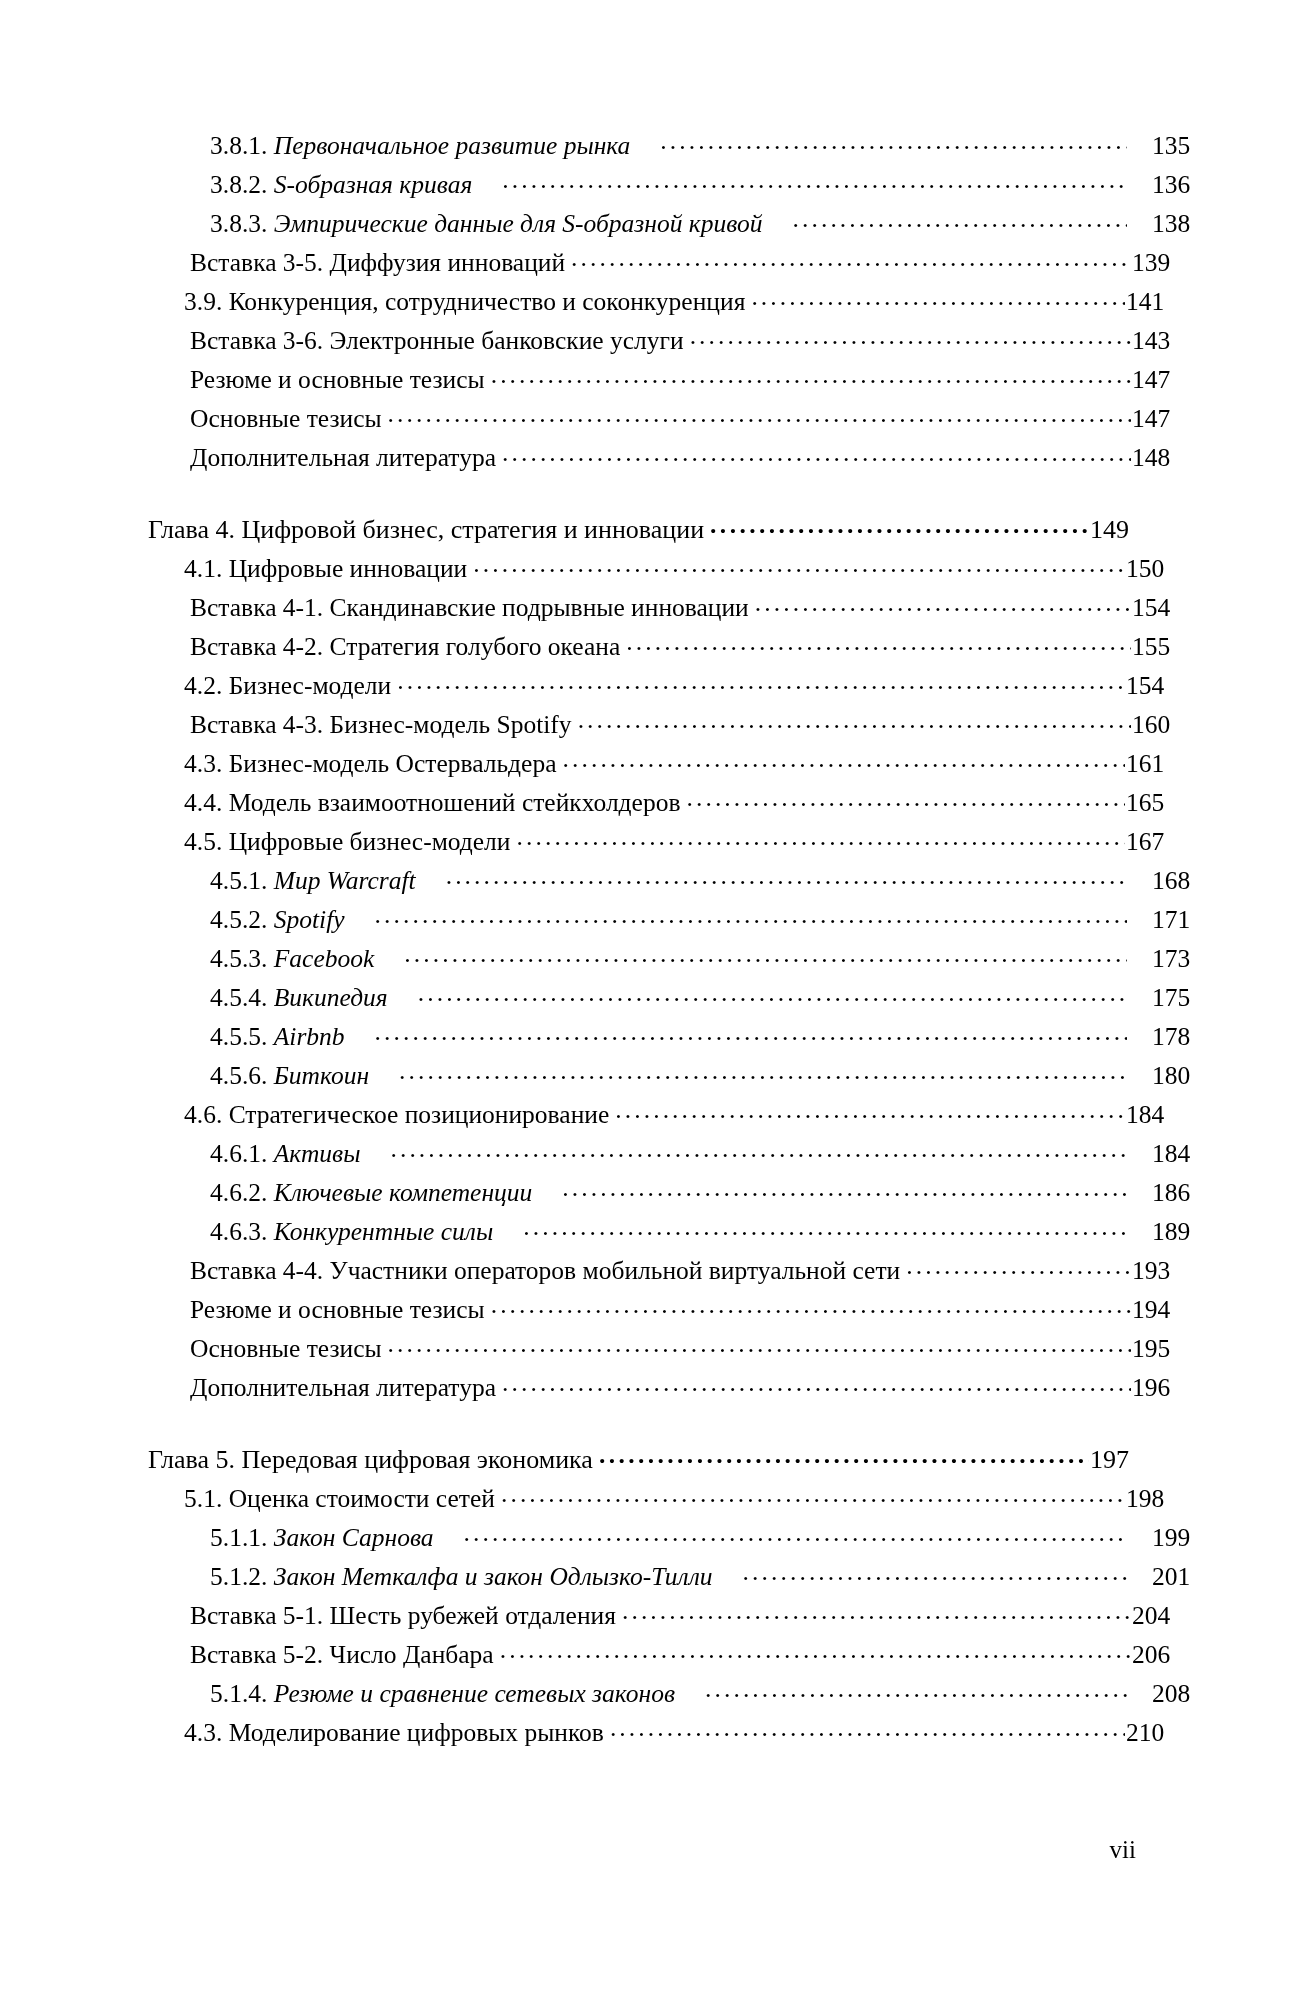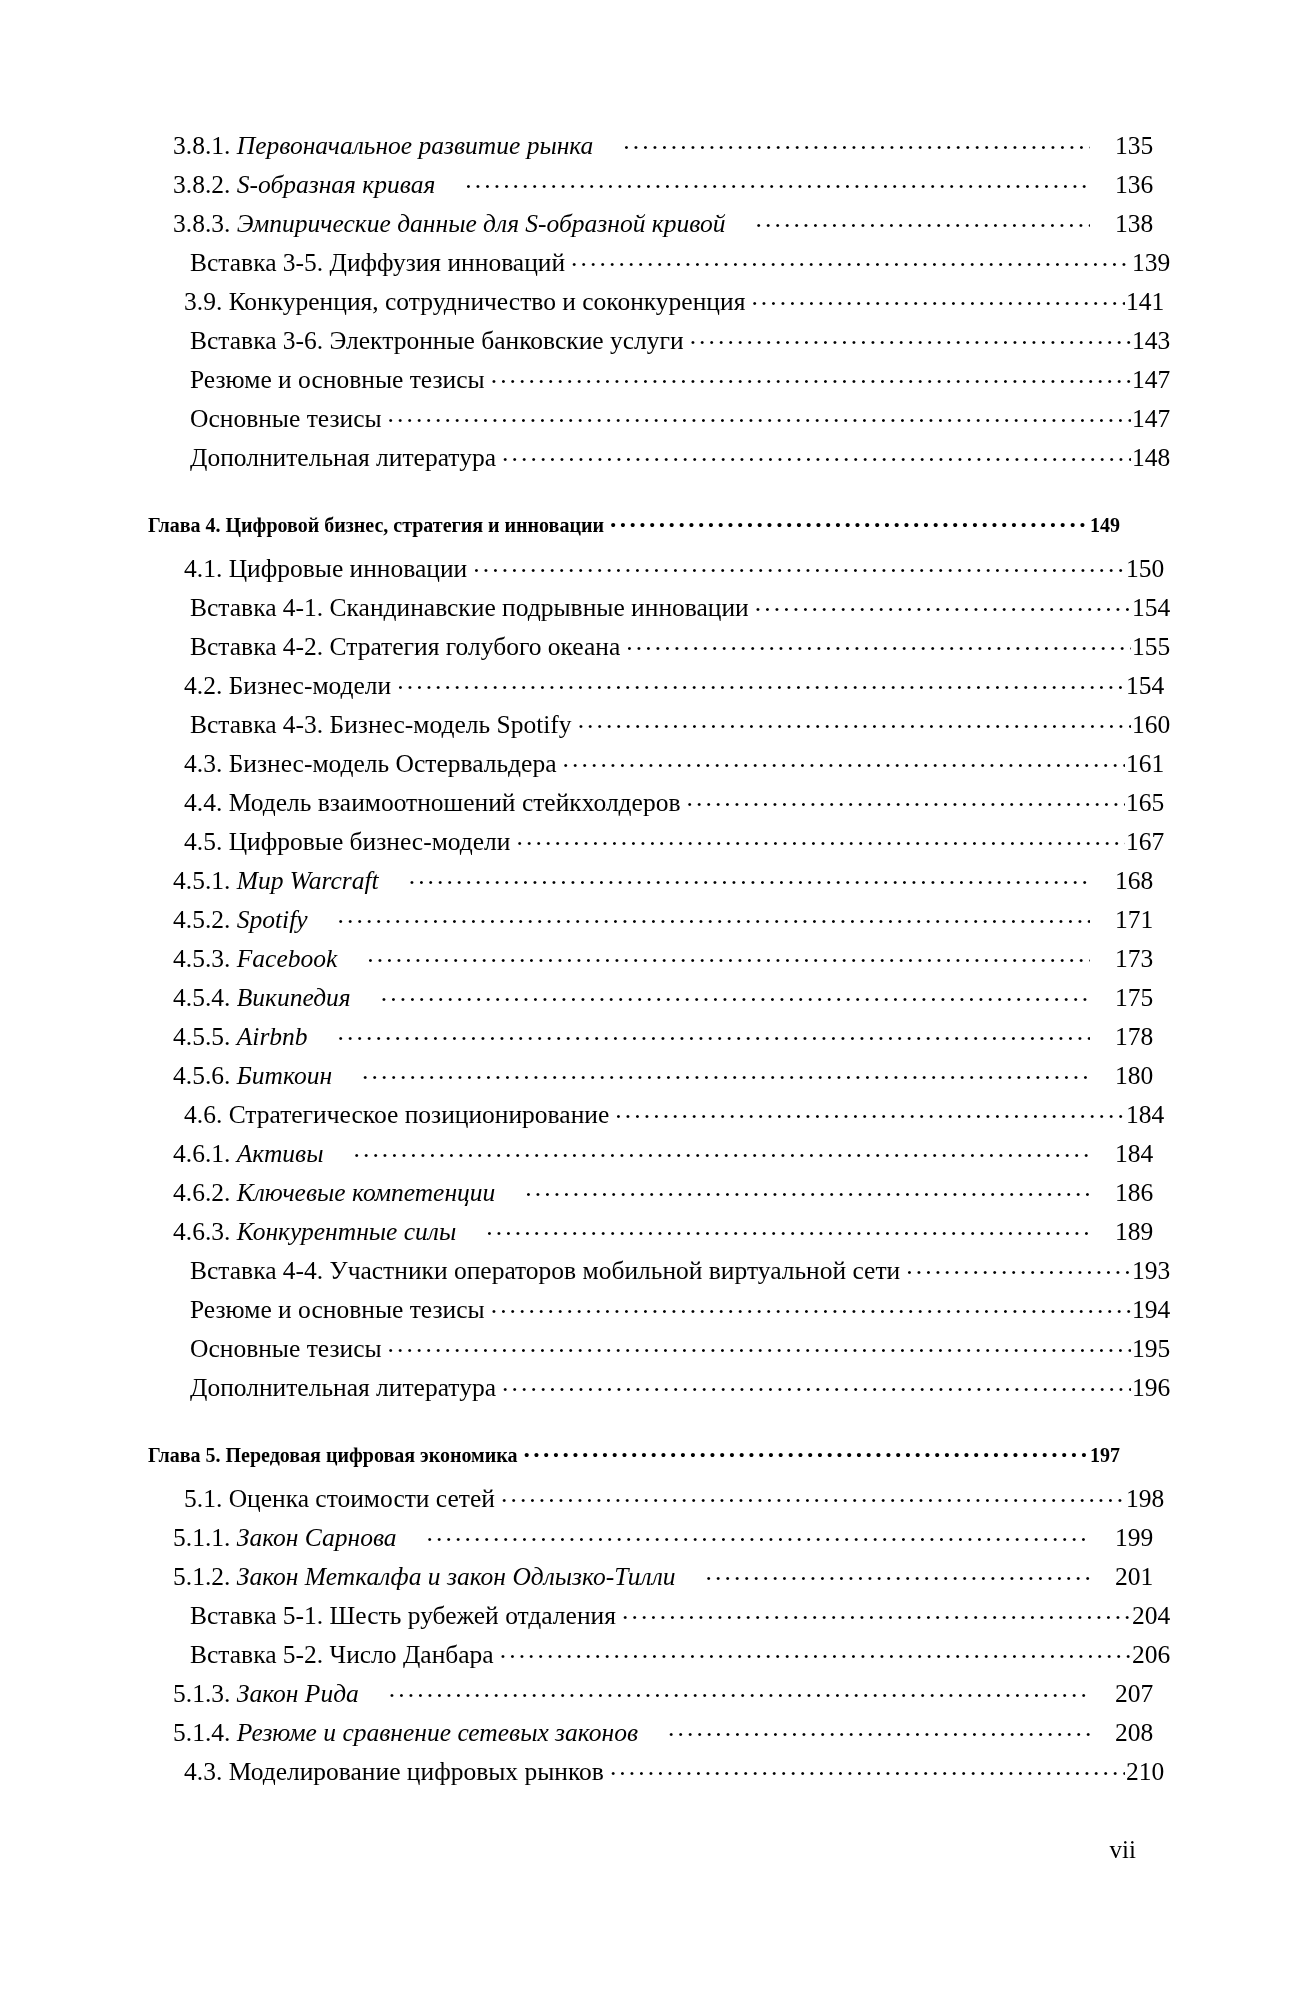--- a/index.html
+++ b/index.html
@@ -60,26 +60,26 @@
     flex: 0 0 auto;
     width: 58px;
     text-align: left;
     padding-left: 1px;
   }
 
   
   .lvl-chapter { margin-left: 0px; }
   .lvl-1       { margin-left: 36px; }
   .lvl-2       { margin-left: 42px; }
-  .lvl-3       { margin-left: 25px; gap: 24px; }
+  .lvl-3       { margin-left: 62px; gap: 24px; }
 
   
   .chapter {
-    font-weight: bold;
-    font-size: 20px;
+    font-weight: normal;
+    font-size: 26px;
   }
   .chapter .leader::before { font-weight: bold; letter-spacing: 3.4px; }
 
   .ital .title { font-style: italic; }
   .roman .title { font-style: normal; }
 
   .num { font-style: normal; }
   .gap-top-lg { margin-top: 33px; }
 
   
@@ -281,25 +281,20 @@
         <span class="label"><span class="num">Вставка 5-1.</span> <span class="title">Шесть рубежей отдаления</span></span>
         <span class="leader"></span>
         <span class="pnum">204</span>
       </div>
       <div class="row lvl-2 roman">
         <span class="label"><span class="num">Вставка 5-2.</span> <span class="title">Число Данбара</span></span>
         <span class="leader"></span>
         <span class="pnum">206</span>
       </div>
       <div class="row lvl-3 ital">
-        <span class="label"><span class="num">5.1.3.</span> <span class="title">Закон Рида</span></span>
-        <span class="leader"></span>
-        <span class="pnum">207</span>
-      </div>
-      <div class="row lvl-3 ital">
         <span class="label"><span class="num">5.1.4.</span> <span class="title">Резюме и сравнение сетевых законов</span></span>
         <span class="leader"></span>
         <span class="pnum">208</span>
       </div>
       <div class="row lvl-1 roman">
         <span class="label"><span class="num">4.3.</span> <span class="title">Моделирование цифровых рынков</span></span>
         <span class="leader"></span>
         <span class="pnum">210</span>
       </div>
     </div>

